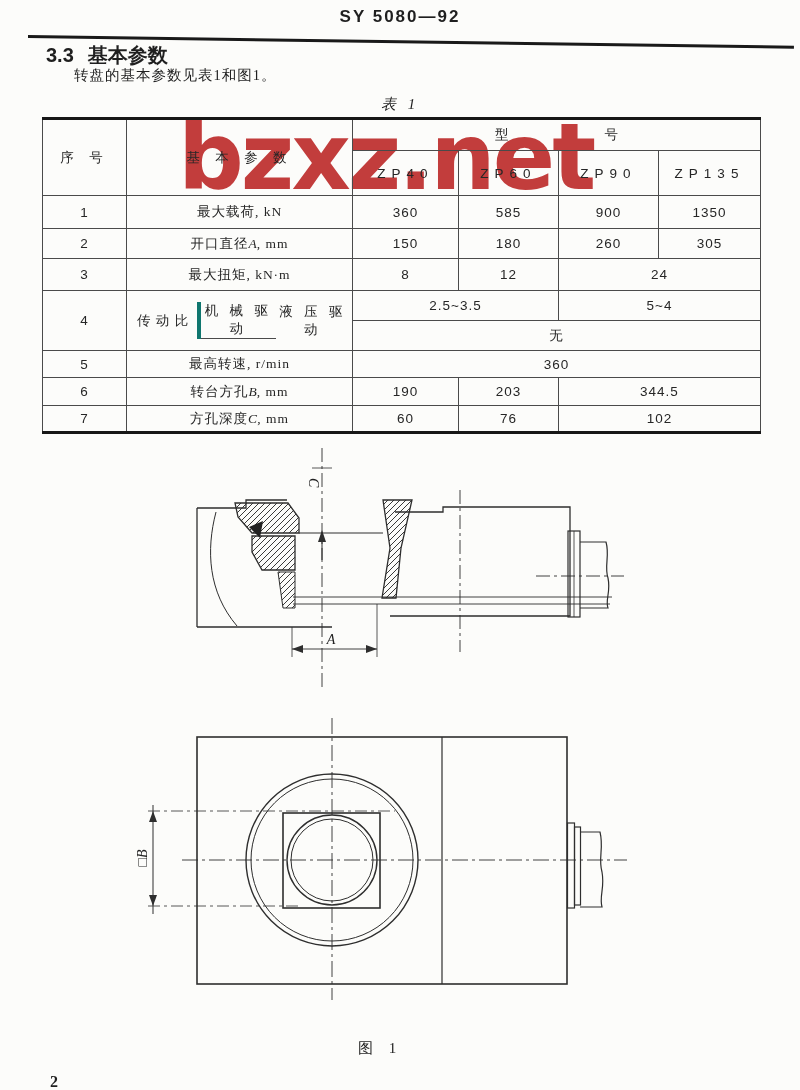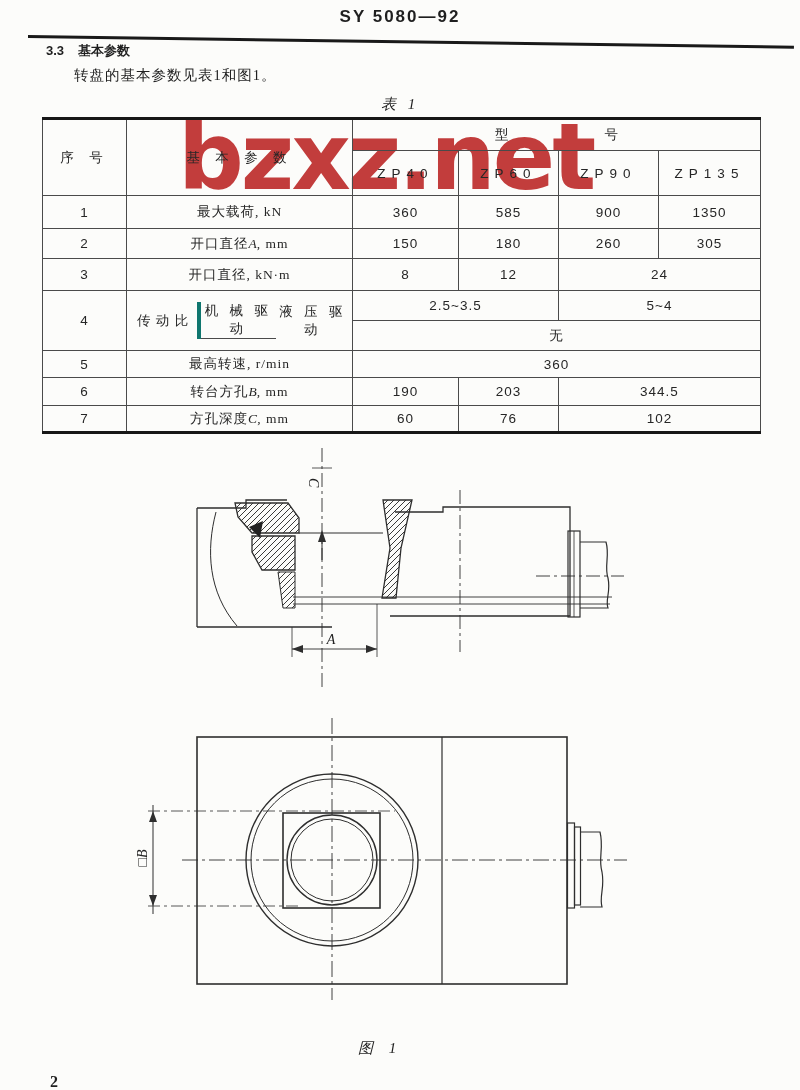--- a/index.html
+++ b/index.html
@@ -15,21 +15,21 @@
     position:absolute; top:7px; left:0; width:800px;
     text-align:center; font-weight:bold; font-size:17px; letter-spacing:2px;
     font-family:"Liberation Sans","DejaVu Sans",sans-serif;
   }
   .head-rule {
     position:absolute; top:35px; left:28px; width:766px; height:3px;
     background:#191919; transform:rotate(0.8deg); transform-origin:left center;
   }
   .section-heading {
     position:absolute; top:42px; left:46px;
-    font-weight:bold; font-size:13px;
+    font-weight:bold; font-size:20px;
   }
   .section-heading .sec-no { margin-right:14px; font-family:"Liberation Sans","DejaVu Sans",sans-serif; }
   .intro {
     position:absolute; top:66px; left:74px; font-size:14.5px; letter-spacing:1px;
   }
   .table-caption {
     position:absolute; top:95px; left:0; width:800px; text-align:center;
     font-size:15px; letter-spacing:4px;font-style:italic;
   }
   
@@ -57,21 +57,21 @@
   .ratio-cell { padding:0; }
   .ratio-wrap { display:flex; width:100%; height:100%; }
   .ratio-label { width:72px; display:flex; align-items:center; justify-content:center; border-right:4px solid #0f766e; }
   .ratio-subs { flex:1; display:flex; flex-direction:row; }
   .ratio-sub { flex:1; display:flex; align-items:center; justify-content:center; letter-spacing:4px; }
   .ratio-sub.top { border-bottom:1px solid #4a4a4a; }
   
   .fig-svg { position:absolute; z-index:2; }
   .figure-caption {
     position:absolute; top:1039px; left:320px; width:120px; text-align:center;
-    font-size:15px; letter-spacing:6px;font-style:italic;
+    font-size:15px; letter-spacing:6px;
   }
   .page-number {
     position:absolute; top:1073px; left:50px; font-weight:bold; font-size:16px;
   }
 </style>
 </head>
 <body>
 
 <div class="page">
 
@@ -126,21 +126,21 @@
           <td class="num">2</td>
           <td><span>开口直径</span><span class="var">A</span><span>, mm</span></td>
           <td class="num">150</td>
           <td class="num">180</td>
           <td class="num">260</td>
           <td class="num">305</td>
         </tr>
 
         <tr style="height:32px">
           <td class="num">3</td>
-          <td>开口直径, kN·m</td>
+          <td>最大扭矩, kN·m</td>
           <td class="num">8</td>
           <td class="num">12</td>
           <td class="num" colspan="2">24</td>
         </tr>
 
         <tr style="height:30px">
           <td class="num" rowspan="2">4</td>
           <td class="ratio-cell" rowspan="2">
             <div class="ratio-wrap">
               <div class="ratio-label">传 动 比</div>

